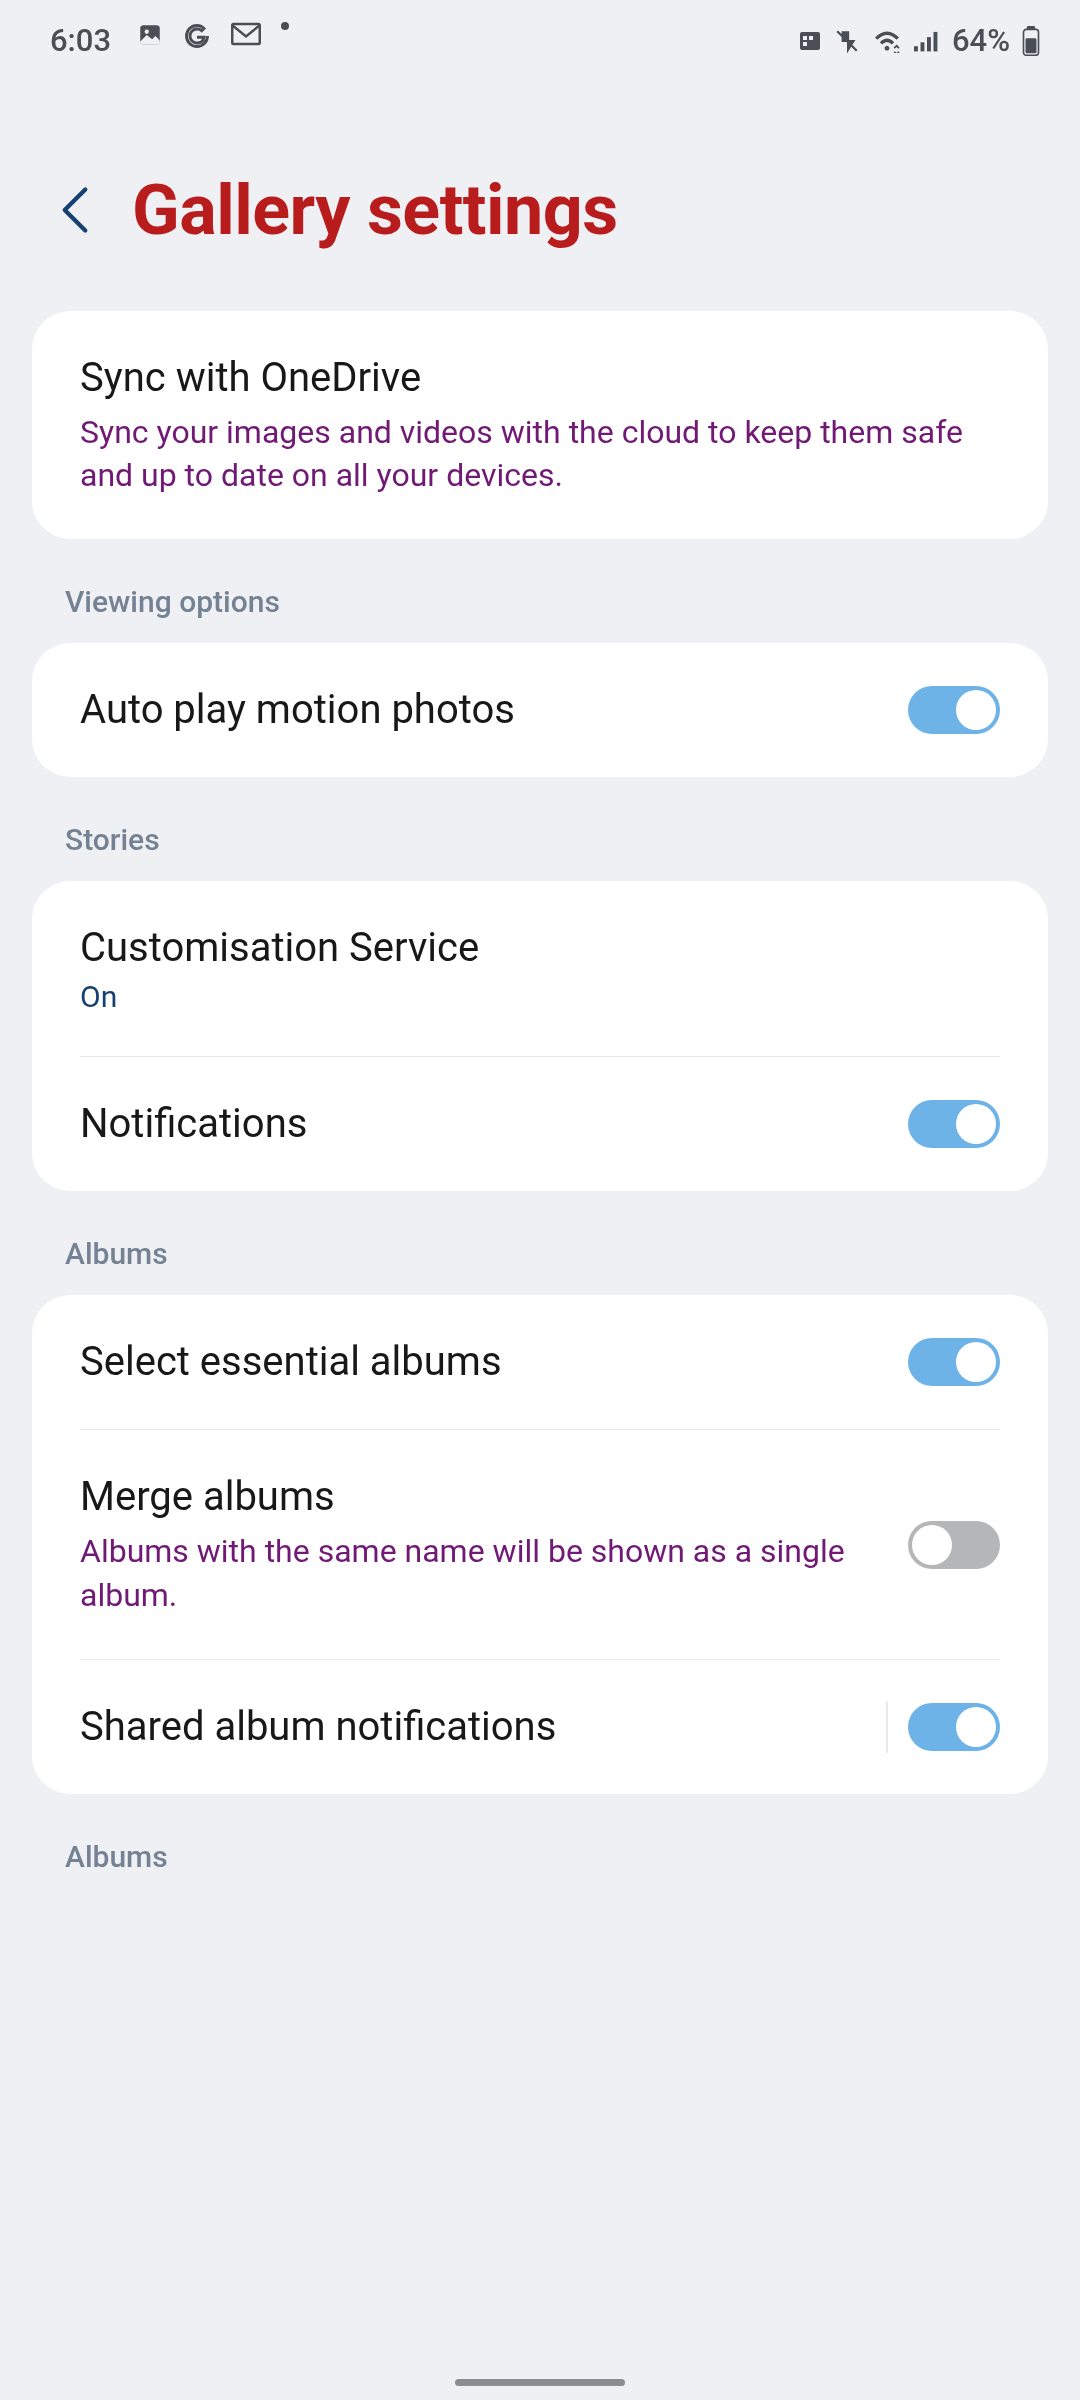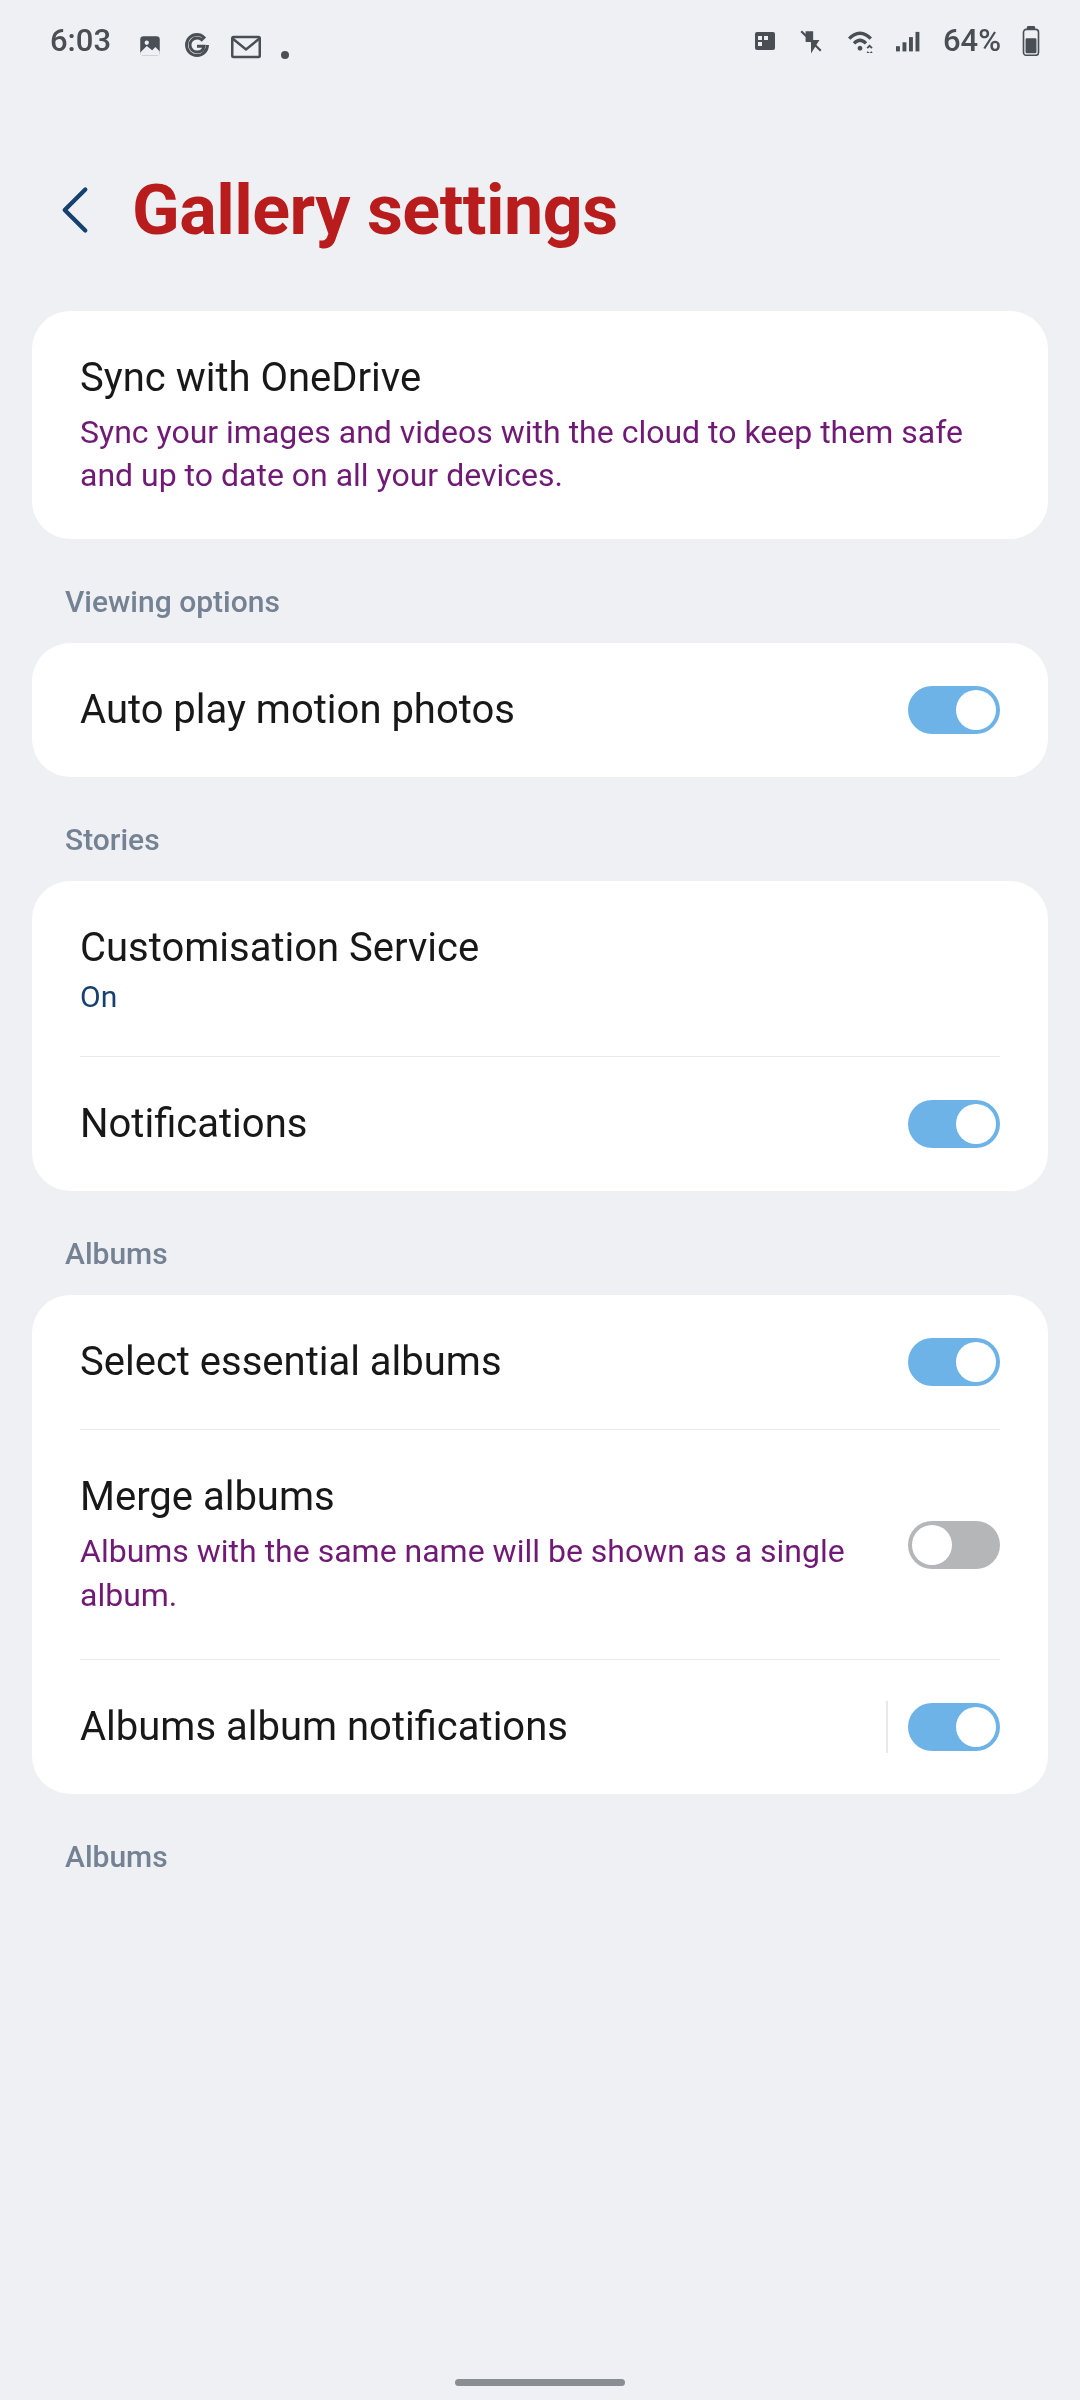--- a/index.html
+++ b/index.html
@@ -19,27 +19,27 @@
       display: flex;
       justify-content: space-between;
       align-items: center;
       padding: 22px 40px 10px 50px;
       font-size: 30px;
       color: #4a4e55;
       font-weight: 500;
     }
     .status-left {
       display: flex;
-      align-items: flex-end;
+      align-items: flex-start;
       gap: 20px;
     }
     .status-right {
       display: flex;
       align-items: center;
-      gap: 21px;
+      gap: 12px;
     }
     .status-time {
       font-size: 31px;
       margin-right: 6px;
     }
     .icon-small {
       display: inline-flex;
       align-items: center;
       justify-content: center;
     }
@@ -285,21 +285,21 @@
   </div>
   <div class="card-item">
     <div class="item-text">
       <div class="item-title">Merge albums</div>
       <div class="item-desc">Albums with the same name will be shown as a single album.</div>
     </div>
     <div class="toggle off"></div>
   </div>
   <div class="card-item shared-divider">
     <div class="item-text">
-      <div class="item-title">Albums album notifications</div>
+      <div class="item-title">Shared album notifications</div>
     </div>
     <div class="toggle on"></div>
   </div>
 </div>
 
 <div class="section-header">Albums</div>
 
 <div class="home-indicator"></div>
 
 </body></html>

